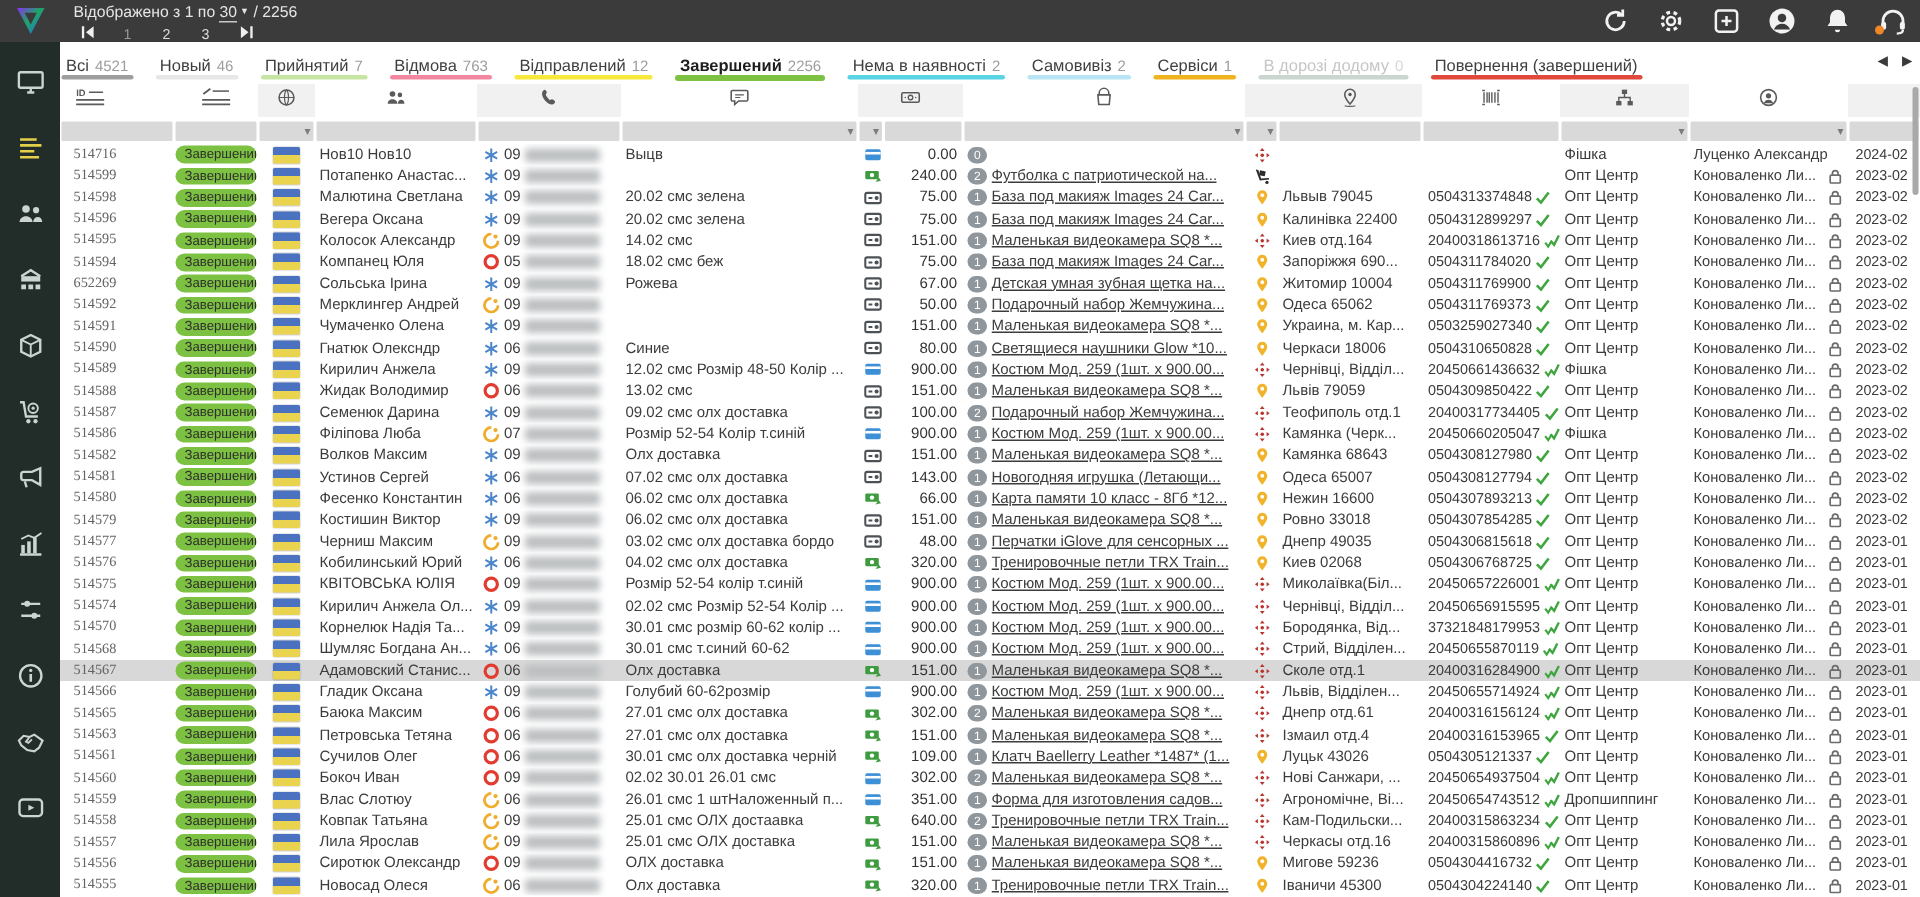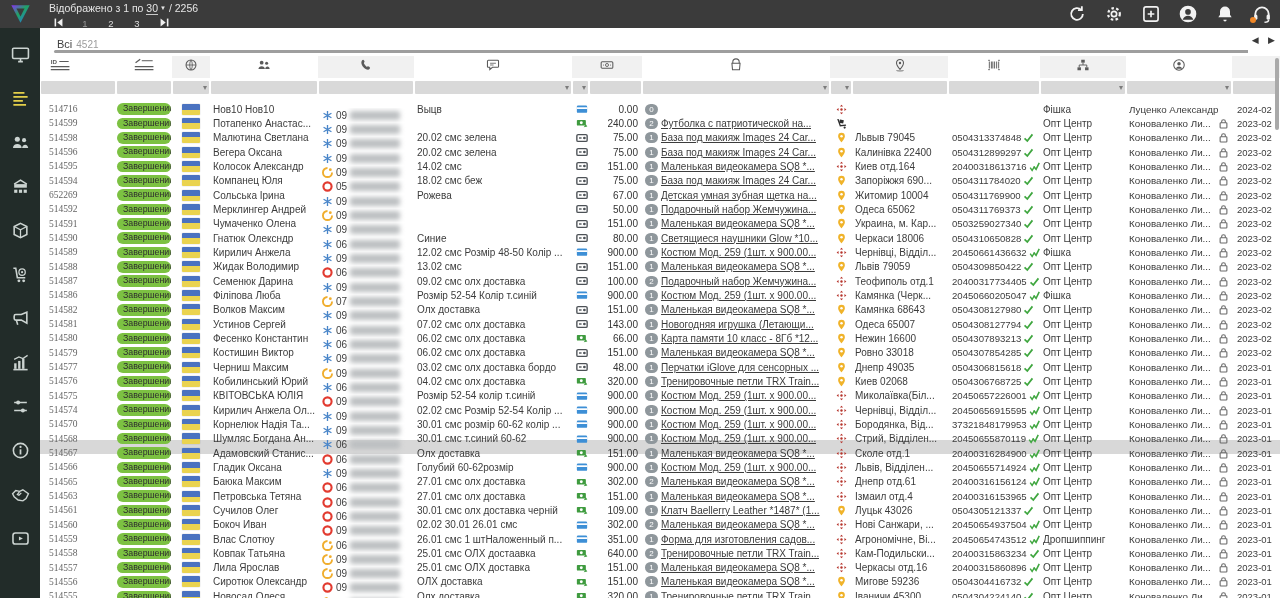--- a/index.html
+++ b/index.html
@@ -24,21 +24,21 @@
   .pgbtn{width:28px;text-align:center;color:#f0f0f0;cursor:pointer;}
   .pgbtn svg{width:11px;height:11px;}
   .pgnum{width:26px;text-align:center;font-size:9.5px;color:#dcdcdc;cursor:pointer;}
   .pgnum.cur{color:#989898;}
   .tico{position:absolute;top:4px;right:8px;display:flex;gap:17px;}
   .ticon{width:20px;height:20px;color:#f2f2f2;position:relative;cursor:pointer;}
   .ticon svg{width:20px;height:20px;}
   .notifdot{position:absolute;left:-2px;bottom:1px;width:6px;height:6px;border-radius:50%;background:#f08727;}
 
   
-  .tabsbar{position:absolute;left:40px;top:28px;width:1208px;height:28px;background:#fff;display:flex;gap:21px;padding-left:17px;box-sizing:border-box;overflow:hidden;flex-direction:column;}
+  .tabsbar{position:absolute;left:40px;top:28px;width:1208px;height:28px;background:#fff;display:flex;gap:21px;padding-left:4px;box-sizing:border-box;overflow:hidden;}
   .tab{position:relative;height:28px;box-sizing:border-box;padding:6px 0 0;flex:0 0 auto;cursor:pointer;}
   .tlabel{font-size:11px;color:#3f3f3f;}
   .tcount{font-size:10px;color:#9c9c9c;margin-left:4px;}
   .tbar{position:absolute;left:-3px;right:-3px;bottom:3px;height:3px;border-radius:2px;}
   .tab.active .tlabel{font-weight:bold;color:#1d1d1d;}
   .tab.active .tbar{height:4px;bottom:2px;}
   .tab.disabled .tlabel{color:#c6c6c6;}
   .tab.disabled .tcount{color:#d6d6d6;}
   .tabarrows{position:absolute;right:5px;top:35px;font-size:9px;color:#3a3a3a;z-index:6;background:#fff;padding-left:4px;}
   .tabarrows span{margin-left:7px;cursor:pointer;}
@@ -58,21 +58,21 @@
 
   .rows{position:absolute;left:40px;top:96px;width:1240px;height:502px;overflow:hidden;background:#fff;}
   .row{height:14.34px;align-items:center;cursor:pointer;}
   .row.hl{background:#d8d8d8;}
   .c{overflow:hidden;white-space:nowrap;font-size:10px;color:#3c3c3c;padding:0 3px;box-sizing:border-box;height:14.34px;display:flex;align-items:center;}
   .c.id{color:#636363;font-size:9.5px;padding-left:9px;font-family:Liberation Serif, serif;}
   .c.st{justify-content:center;padding:0 1px;}
   .pill{display:inline-block;background:#7cc142;border-radius:7px;font-size:8.8px;line-height:11.5px;padding:0 6px;color:#2e2e2e;max-width:52px;overflow:hidden;}
   .c.fl{justify-content:center;}
   .uaflag{width:18px;height:11px;border-radius:1px;background:linear-gradient(#4a72c0 0 50%,#ead34f 50% 100%);box-shadow:0 0 1px rgba(0,0,0,.45);}
-  .c.ph{gap:3px;padding-left:4px;margin-top:12px;}
+  .c.ph{gap:3px;padding-left:4px;}
   .opic{display:flex;}
   .opic svg{width:11px;height:11px;}
   .opic.kyivstar{color:#4a86c9;}
   .opic.lifecell{color:#f0ad2d;}
   .opic.vodafone{color:#e23b30;}
   .blurnum{width:50px;height:9px;background:#bcbfc1;filter:blur(2.4px);border-radius:2px;}
   .c.mo{padding:0 4px;}
   .payic{display:flex;}
   .payic svg{width:12px;height:12px;}
   .payic.cod{color:#4c5156;}

